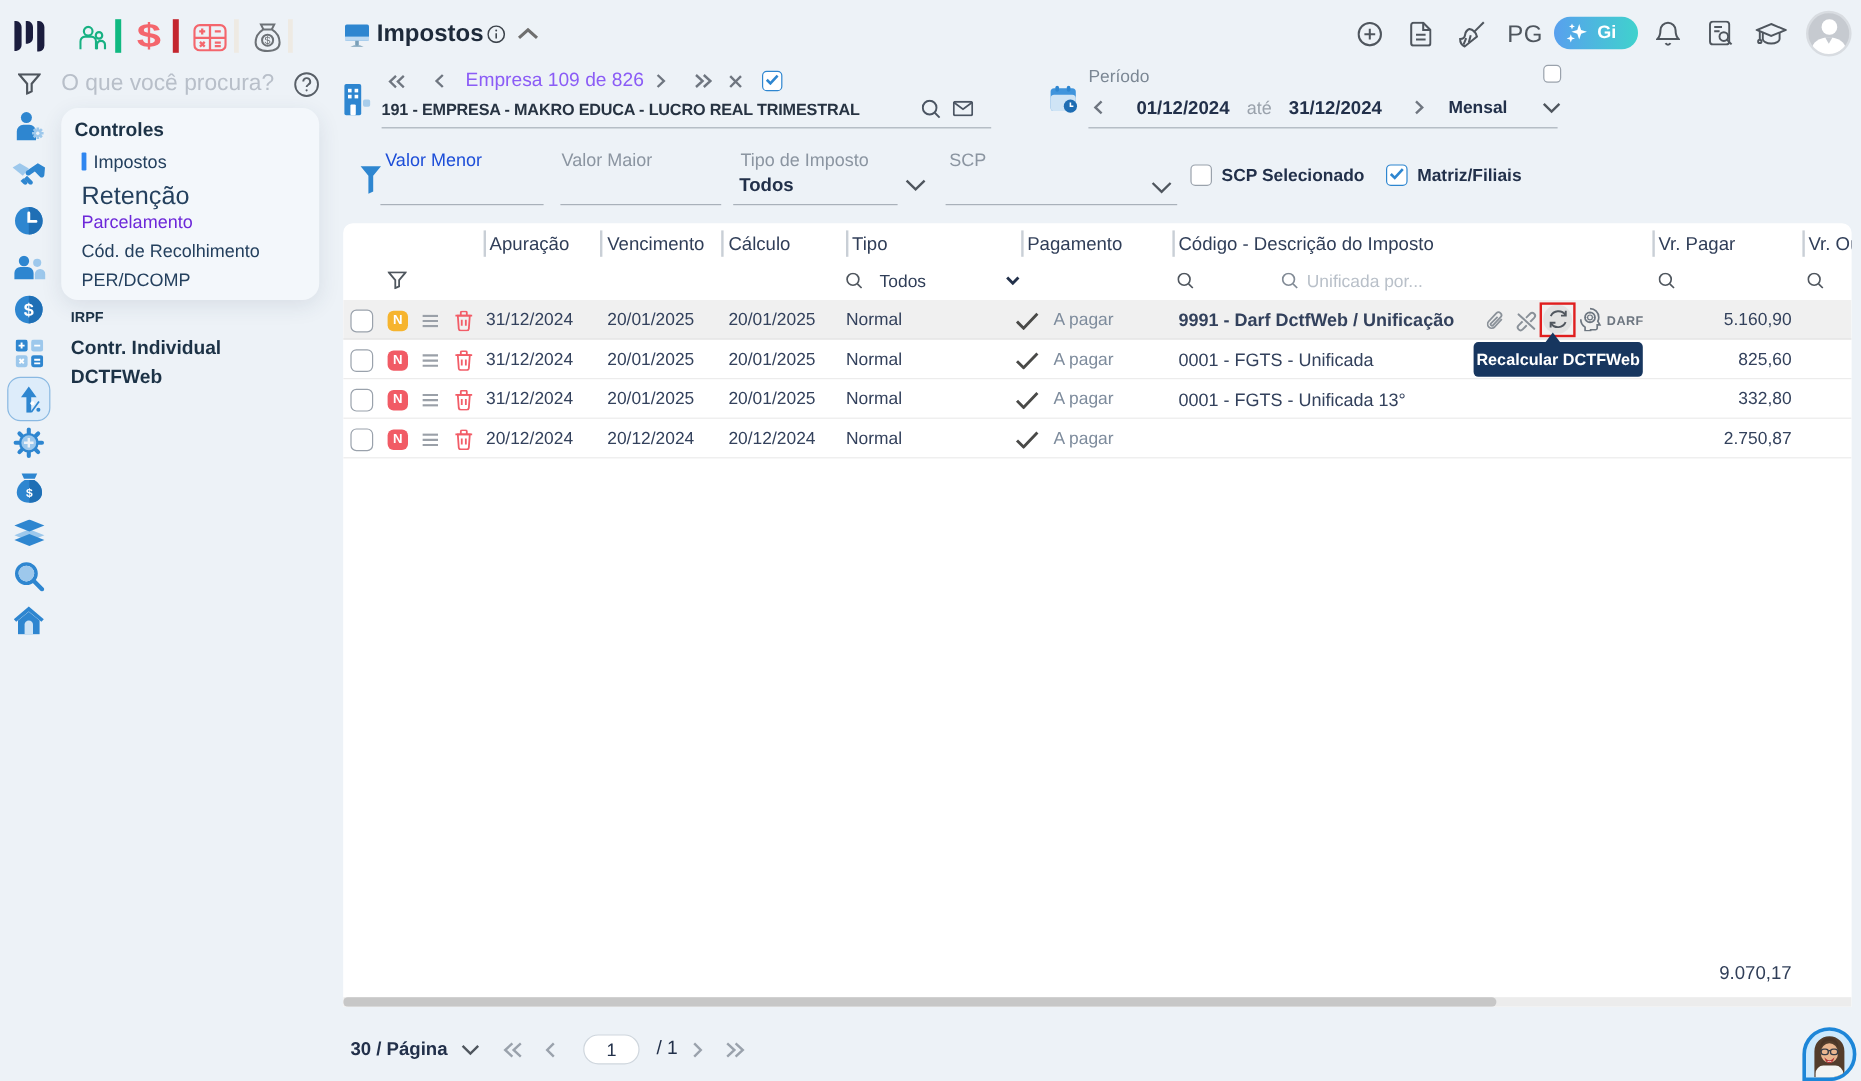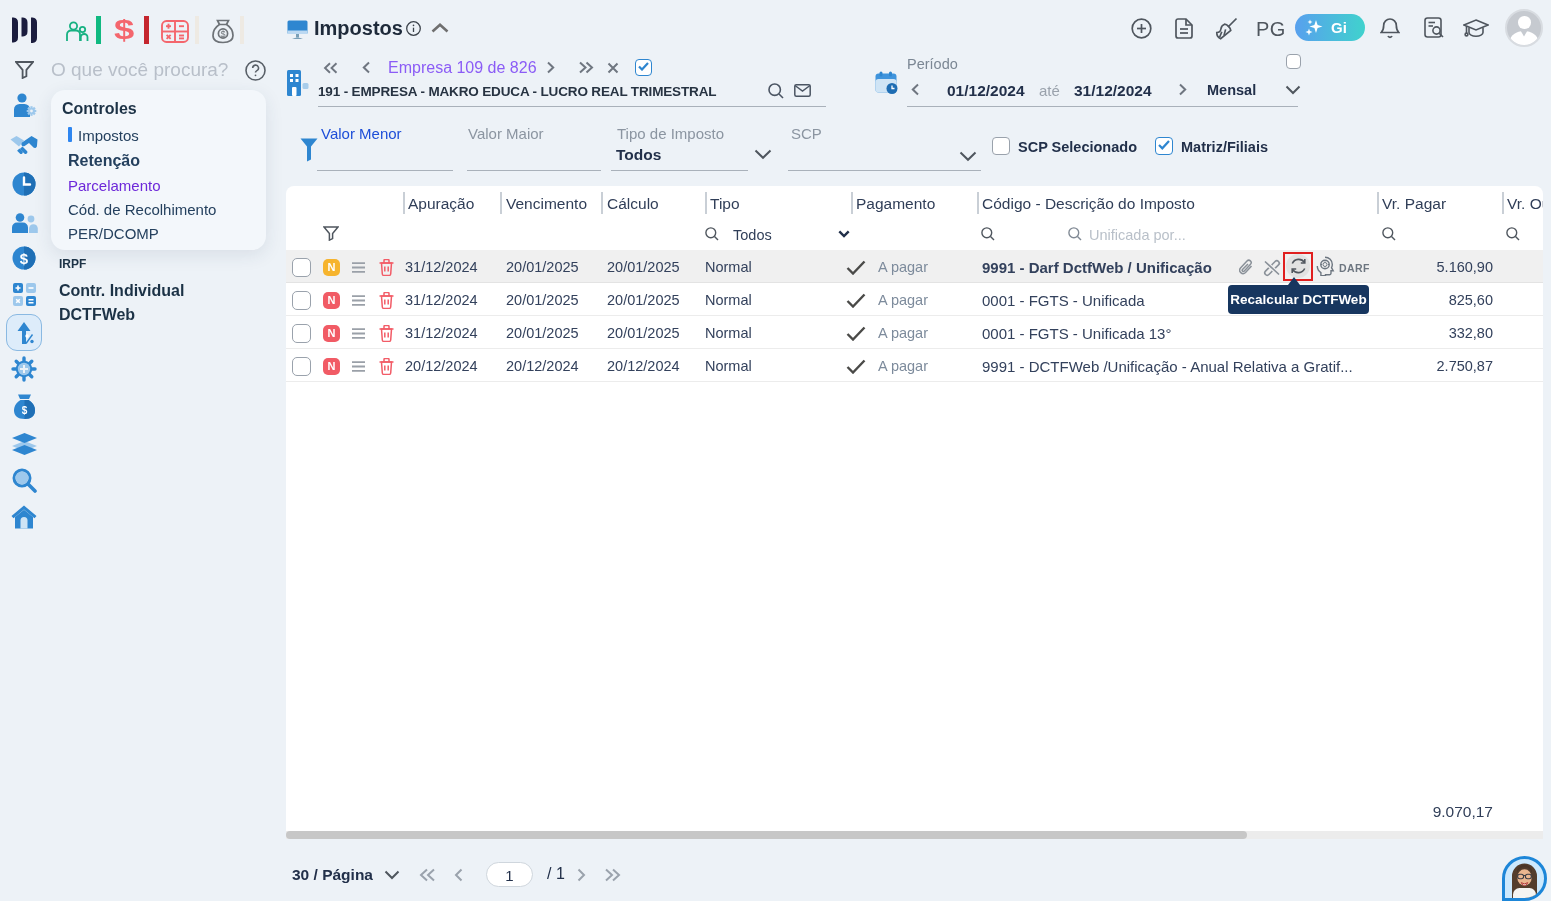--- a/index.html
+++ b/index.html
@@ -220,21 +220,21 @@
     <path d="M13,0.5 L25.5,11 l-2,2.2 L13,4.5 L2.5,13.2 L0.5,11 z" fill="#2e86d0"></path>
     <path d="M4,12 L13,4.8 L22,12 v11.5 h-18 z" fill="#2e86d0"></path>
     <path d="M9.5,23.5 v-8 a3.5,3.5 0 0 1 7,0 v8 z" fill="#cfe4f5"></path>
   </svg>
 </div>
 
 <div class="abs" style="left:51px;top:90px;width:215px;height:160px;background:#f3f7fb;border-radius:14px;box-shadow:0 5px 18px rgba(40,60,90,0.10);"></div>
 <div class="abs bold" style="left:62px;top:100px;font-size:16px;color:#1c3246;">Controles</div>
 <div class="abs" style="left:68px;top:127px;width:4px;height:15px;background:#2e86f0;border-radius:1px;"></div>
 <div class="abs" style="left:78px;top:127px;font-size:15px;color:#24405e;">Impostos</div>
-<div class="abs" style="left:68px;top:152px;font-size:16px;color:#24405e;font-weight:bold;">Retenção</div>
+<div class="abs" style="left:68px;top:152px;font-size:21px;color:#24405e;">Retenção</div>
 <div class="abs" style="left:68px;top:177px;font-size:15px;color:#6d28d9;">Parcelamento</div>
 <div class="abs" style="left:68px;top:201px;font-size:15px;color:#24405e;">Cód. de Recolhimento</div>
 <div class="abs" style="left:68px;top:225px;font-size:15px;color:#24405e;">PER/DCOMP</div>
 <div class="abs bold" style="left:59px;top:257px;font-size:12px;color:#1c3246;">IRPF</div>
 <div class="abs bold" style="left:59px;top:282px;font-size:16px;color:#1c3246;">Contr. Individual</div>
 <div class="abs bold" style="left:59px;top:306px;font-size:16px;color:#1c3246;">DCTFWeb</div>
 
 <svg class="abs" style="left:287px;top:20px;" width="21" height="20" viewBox="0 0 21 20">
   <rect x="0.5" y="0.5" width="20" height="13.5" rx="1.5" fill="#2e86d0"></rect>
   <rect x="0.5" y="10.5" width="20" height="3.5" fill="#bcd9f2"></rect>
@@ -508,21 +508,20 @@
     <path d="M5.8,7.5 v5 M9.2,7.5 v5"></path>
   </svg>
   <div class="abs" style="left:119px;top:172px;">20/12/2024</div>
   <div class="abs" style="left:220px;top:172px;">20/12/2024</div>
   <div class="abs" style="left:321px;top:172px;">20/12/2024</div>
   <div class="abs" style="left:419px;top:172px;">Normal</div>
   <svg class="abs" style="left:560px;top:173px;" width="20" height="15" viewBox="0 0 20 15" fill="none" stroke="#4a4a48" stroke-width="2.4">
       <path d="M1.5,8 L7,13.5 L18.5,1.5"></path>
     </svg>
   <div class="abs" style="left:592px;top:172px;color:#7d8b9c;">A pagar</div>
-  <div class="abs" style="left:696px;top:172px;font-size:15px;">9991 - DCTFWeb /Unificação - Anual Relativa a Gratif...</div>
   <div class="abs" style="left:1107px;top:172px;width:100px;text-align:right;">2.750,87</div>
 </div>
 
 <div class="abs" style="left:1228px;top:285px;width:141px;height:29px;background:#17365f;border-radius:4px;"></div>
 <div class="abs" style="left:1228px;top:285px;width:141px;height:29px;line-height:29px;text-align:center;color:#fff;font-weight:bold;font-size:13.5px;">Recalcular DCTFWeb</div>
 <div class="abs" style="left:1288px;top:277px;width:0;height:0;border-left:6px solid transparent;border-right:6px solid transparent;border-bottom:8px solid #17365f;"></div>
 
 <div id="footer">
   <div class="abs bold" style="left:292px;top:866px;font-size:15.5px;color:#22304a;">30 / Página</div>
   <svg class="abs" style="left:384px;top:870px;" width="16" height="10" viewBox="0 0 16 10" fill="none" stroke="#4f565e" stroke-width="2">

